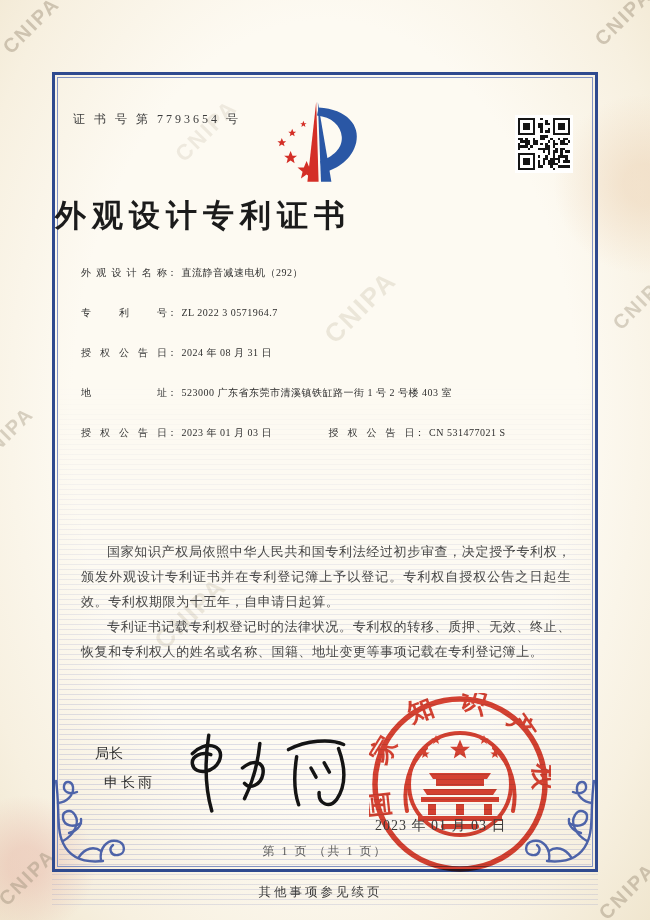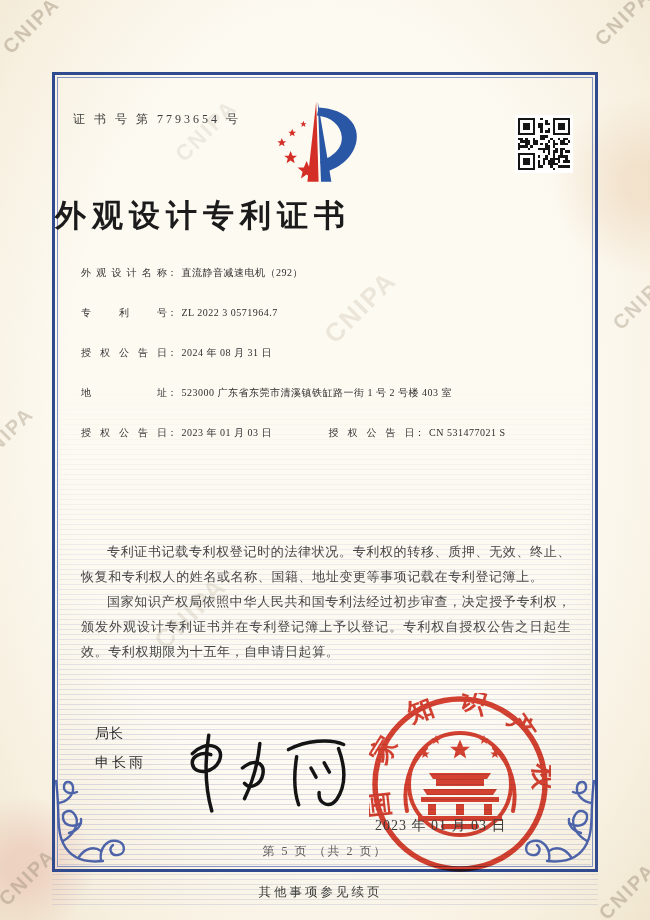--- a/index.html
+++ b/index.html
@@ -46,22 +46,22 @@
   .frow{margin-bottom:20px;line-height:20px;white-space:nowrap;}
   .flabel{display:inline-block;width:86px;text-align:justify;text-align-last:justify;-moz-text-align-last:justify;color:#353535;}
   .flabel.second{margin-left:54px;}
   .colon{display:inline-block;margin-right:2px;color:#353535;}
   .fvalue{color:#2e2e2e;letter-spacing:.5px;}
   
   .paragraphs{position:absolute;left:26px;right:24px;top:464px;font-size:13px;line-height:25px;
     color:#474747;text-align:justify;letter-spacing:.6px;}
   .paragraphs p{margin:0;text-indent:2em;}
   
-  .sig-block{position:absolute;left:40px;top:652px;font-size:14px;color:#2f2f2f;line-height:1;}
-  .sig-block .sname{margin-top:15px;letter-spacing:3px;}
+  .sig-block{position:absolute;left:40px;top:672px;font-size:14px;color:#2f2f2f;line-height:1;}
+  .sig-block .sname{margin-top:15px;letter-spacing:3px;margin-left:9px;}
   .signature{position:absolute;left:112px;top:648px;width:200px;height:92px;}
   
   .seal{position:absolute;left:314px;top:618px;width:182px;height:182px;mix-blend-mode:multiply;opacity:.92;}
   .seal-date{position:absolute;left:320px;top:742px;font-size:14px;letter-spacing:1px;color:#3a3a3a;z-index:3;white-space:nowrap;}
   .page-info{position:absolute;left:0;right:0;top:768px;text-align:center;font-size:12px;letter-spacing:2px;color:#5a5a5a;}
   .footer-note{position:absolute;left:0;right:9px;top:884px;text-align:center;font-size:12.5px;letter-spacing:3px;color:#3b3b3b;}
 </style>
 </head>
 <body>
 
@@ -272,22 +272,22 @@
       </div>
       <div class="frow">
         <span class="flabel">授权公告日</span><span class="colon">：</span>
         <span class="fvalue">2023 年 01 月 03 日</span>
         <span class="flabel second">授权公告日</span><span class="colon">：</span>
         <span class="fvalue">CN 531477021 S</span>
       </div>
     </div>
 
     <div class="paragraphs">
+      <p>国家知识产权局依照中华人民共和国专利法经过初步审查，决定授予专利权，颁发外观设计专利证书并在专利登记簿上予以登记。专利权自授权公告之日起生效。专利权期限为十五年，自申请日起算。</p>
       <p>专利证书记载专利权登记时的法律状况。专利权的转移、质押、无效、终止、恢复和专利权人的姓名或名称、国籍、地址变更等事项记载在专利登记簿上。</p>
-      <p>国家知识产权局依照中华人民共和国专利法经过初步审查，决定授予专利权，颁发外观设计专利证书并在专利登记簿上予以登记。专利权自授权公告之日起生效。专利权期限为十五年，自申请日起算。</p>
     </div>
 
     <div class="sig-block">
       <div>局长</div>
       <div class="sname">申长雨</div>
     </div>
 
     <svg class="signature" viewBox="0 0 190 90">
       <g fill="none" stroke="#141414" stroke-width="3.4" stroke-linecap="round" stroke-linejoin="round">
         <path d="M38,12 C34,38 34,62 41,86"></path>
@@ -330,18 +330,18 @@
         <rect x="49" y="123" width="84" height="5"></rect>
         <rect x="72" y="131" width="38" height="5" rx="2"></rect>
       </g>
       <g stroke="#d43322" stroke-width="4" fill="none" stroke-linecap="round">
         <path d="M38,118 C33,95 40,70 57,55"></path>
         <path d="M144,118 C149,95 142,70 125,55"></path>
       </g>
     </svg>
     <div class="seal-date">2023 年 01 月 03 日</div>
 
-    <div class="page-info">第 5 页 （共 2 页）</div>
+    <div class="page-info">第 1 页 （共 1 页）</div>
   </div>
 
   <div class="waves-outer"></div>
   <div class="footer-note">其他事项参见续页</div>
 </div>
 
 </body></html>

